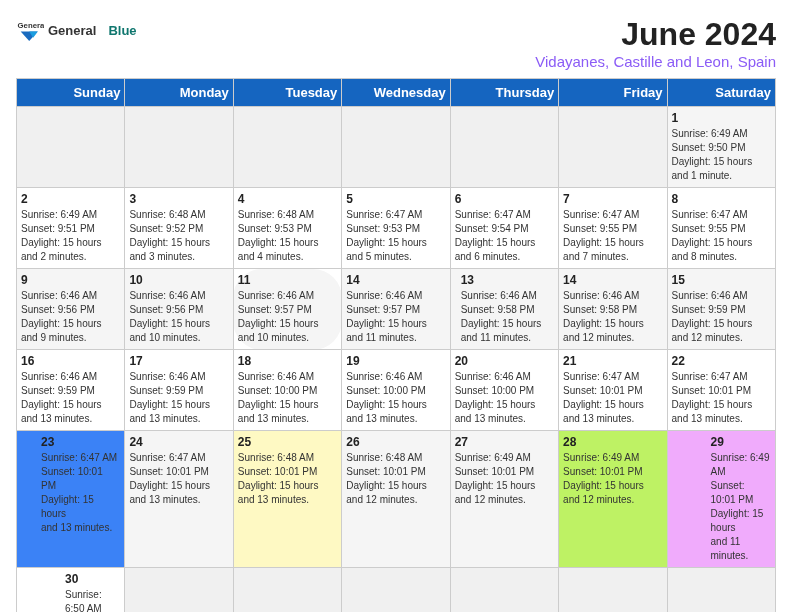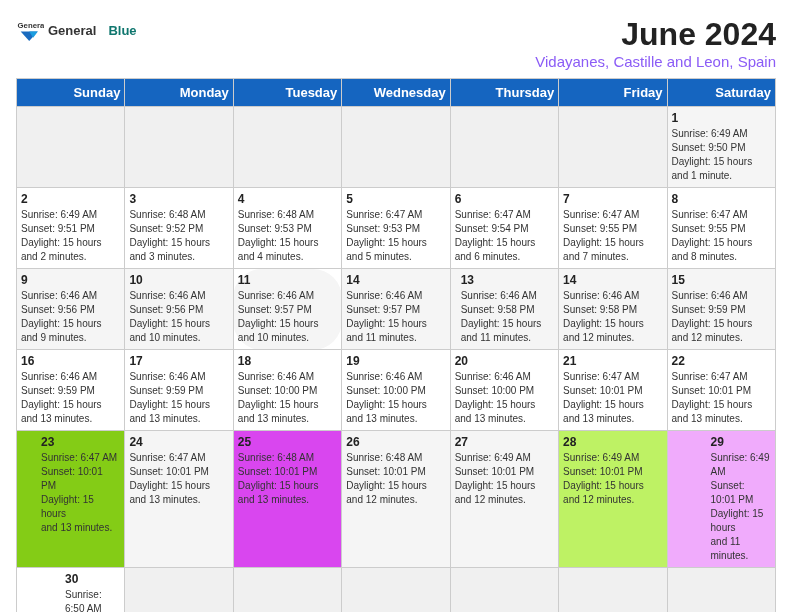--- a/index.html
+++ b/index.html
@@ -279,35 +279,35 @@
         </td>
         <td style="background: rgb(255, 255, 255);">
           <span class="day-number">22</span>
           <div class="day-info" style="white-space: pre-line;">Sunrise: 6:47 AM
 Sunset: 10:01 PM
 Daylight: 15 hours
 and 13 minutes.</div>
         </td>
       </tr>
       <tr>
-        <td style="background: #84cc16; padding-left: 24px;">
+        <td style="background: #3b82f6; padding-left: 24px;">
           <span class="day-number">23</span>
           <div class="day-info" style="white-space: pre-line;">Sunrise: 6:47 AM
 Sunset: 10:01 PM
 Daylight: 15 hours
 and 13 minutes.</div>
         </td>
         <td style="background: rgb(245, 245, 245);">
           <span class="day-number">24</span>
           <div class="day-info" style="white-space: pre-line;">Sunrise: 6:47 AM
 Sunset: 10:01 PM
 Daylight: 15 hours
 and 13 minutes.</div>
         </td>
-        <td style="background: #d946ef; margin-left: 26px;">
+        <td style="background: #fef9c3; margin-left: 26px;">
           <span class="day-number">25</span>
           <div class="day-info" style="white-space: pre-line;">Sunrise: 6:48 AM
 Sunset: 10:01 PM
 Daylight: 15 hours
 and 13 minutes.</div>
         </td>
         <td style="background: rgb(245, 245, 245);">
           <span class="day-number">26</span>
           <div class="day-info" style="white-space: pre-line;">Sunrise: 6:48 AM
 Sunset: 10:01 PM

